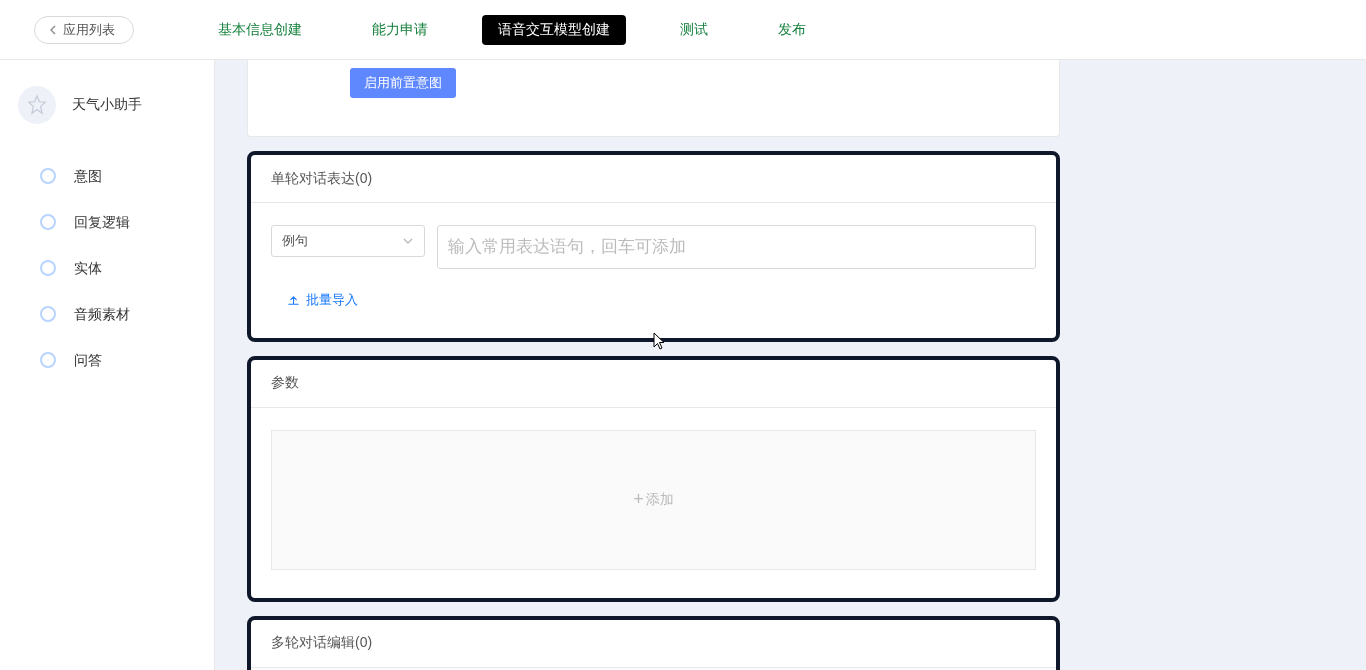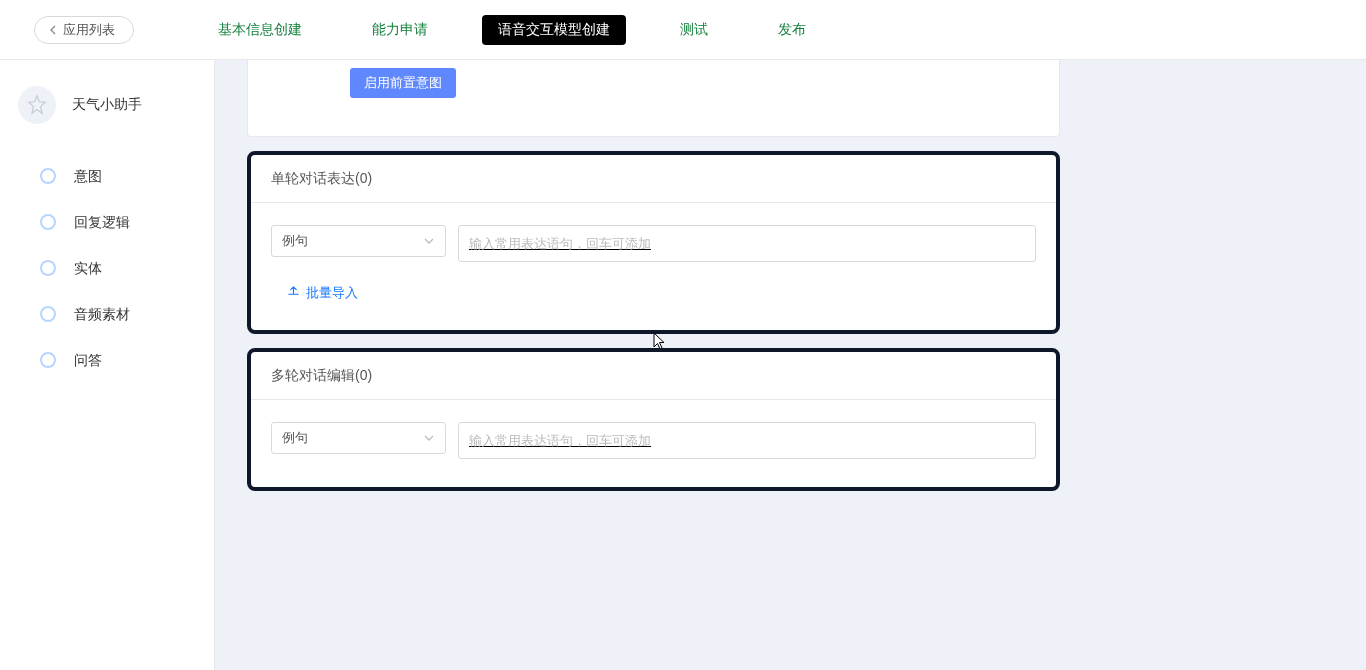--- a/index.html
+++ b/index.html
@@ -149,48 +149,48 @@
       color: #555;
     }
     .card-body {
       padding: 22px 20px 28px 20px;
     }
     .form-row {
       display: flex;
       gap: 12px;
     }
     .select-box {
-      width: 175px;
+      width: 154px;
       height: 32px;
       border: 1px solid #d9d9d9;
       border-radius: 3px;
       display: flex;
       align-items: center;
       justify-content: space-between;
       padding: 0 10px;
       font-size: 13px;
       color: #555;
       cursor: pointer;
       background: #fff;
     }
     .input-box {
       flex: 1;
-      height: 37px;
+      height: 44px;
       border: 1px solid #d9d9d9;
       border-radius: 3px;
       padding: 0 10px;
-      font-size: 13px;
+      font-size: 17px;
       outline: none;
-      text-decoration: underline;
     }
     .input-box::placeholder {
       color: #bbb;
     }
     .import-link {
       display: inline-flex;
+      align-items: center;
       color: #1677ff;
       font-size: 13px;
       margin-top: 22px;
       margin-left: 16px;
       cursor: pointer;
     }
     .import-link svg {
       margin-right: 6px;
     }
     .add-zone {
@@ -294,20 +294,29 @@
           </div>
           <div class="import-link">
             <svg width="13" height="13" viewBox="0 0 14 14">
                 <path d="M7 10V3M7 3L4 6M7 3l3 3M2 11h10" stroke="#1677ff" stroke-width="1.2" fill="none" stroke-linecap="round"></path>
               </svg>
             <span>批量导入</span>
           </div>
         </div>
       </div>
 
+      <div class="card">
+        <div class="card-header">参数</div>
+        <div class="card-body">
+          <div class="add-zone">
+            <span class="plus">+</span>
+            <span>添加</span>
+          </div>
+        </div>
+      </div>
 
       <div class="card">
         <div class="card-header">多轮对话编辑(0)</div>
         <div class="card-body">
           <div class="form-row">
             <div class="select-box">
               <span>例句</span>
               <svg class="chev-down" width="12" height="8" viewBox="0 0 12 8">
                   <path d="M2 2 L6 6 L10 2" stroke="#bbb" stroke-width="1.3" fill="none"></path>
                 </svg>

